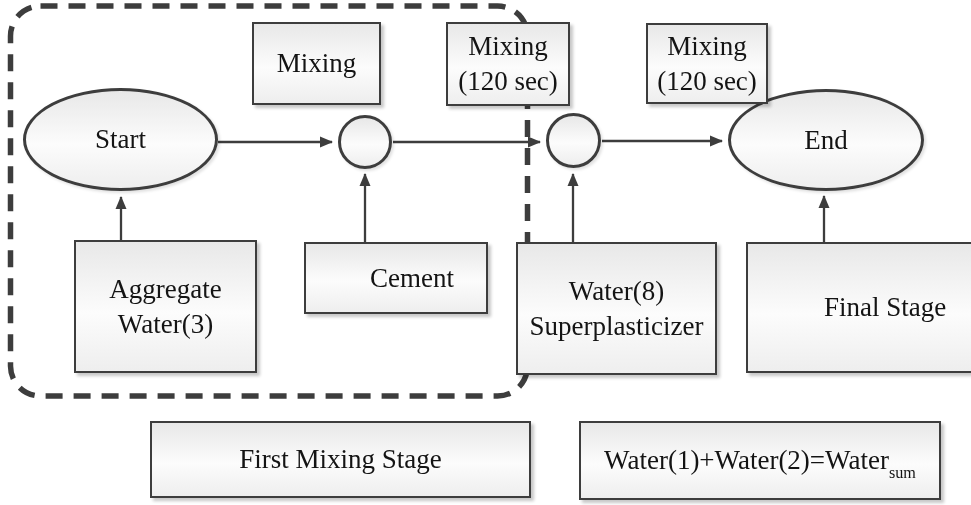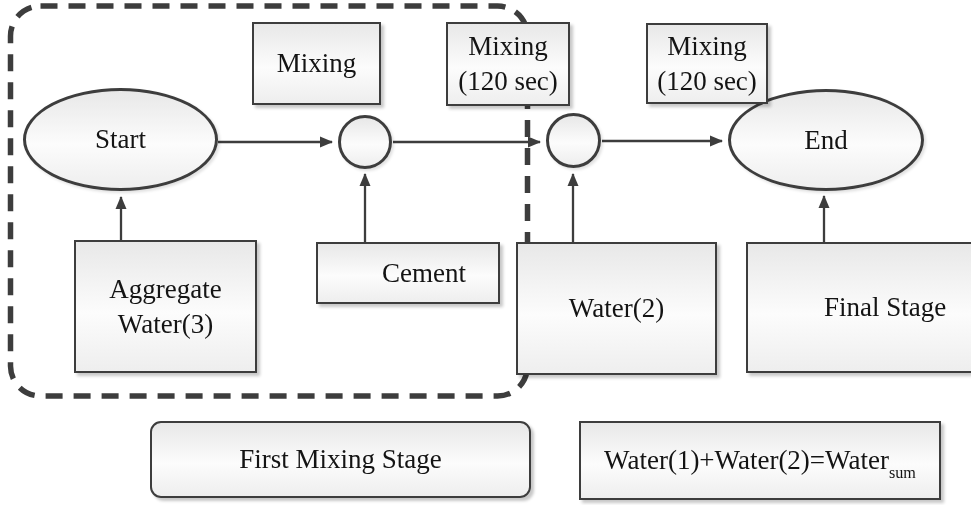--- a/index.html
+++ b/index.html
@@ -89,33 +89,34 @@
   <div class="node box" style="left:602px; top:23px; width:122px; height:81px;">
     <span>Mixing</span>
     <span>(120 sec)</span>
   </div>
 
   <div class="node box" style="left:30px; top:240px; width:183px; height:133px;font-family:Liberation Serif, serif;">
     <span>Aggregate</span>
     <span>Water(3)</span>
   </div>
 
-  <div class="node box" style="left:272px; top:242px; width:184px; height:62px;padding-left:32px;">
+  <div class="node box" style="left:260px; top:242px; width:184px; height:72px;padding-left:32px;">
     <span>Cement</span>
   </div>
 
   <div class="node box" style="left:472px; top:242px; width:201px; height:133px;">
-    <span>Water(2)</span>
+    <span>Water(8)</span>
+    <span class="nowrap">Superplasticizer</span>
   </div>
 
   <div class="node box" style="left:702px; top:242px; width:278px; height:131px;">
     <span>Final Stage</span>
   </div>
 
-  <div class="node box" style="left:106px; top:421px; width:381px; height:77px;border-radius:11px;">
+  <div class="node box" style="left:106px; top:421px; width:381px; height:77px;">
     <span>First Mixing Stage</span>
   </div>
 
   <div class="node box" style="left:535px; top:421px; width:362px; height:79px;">
     <span class="nowrap"><span>Water(1)+Water(2)=Water</span><sub>sum</sub></span>
   </div>
 
 </div>
 
 </body></html>

